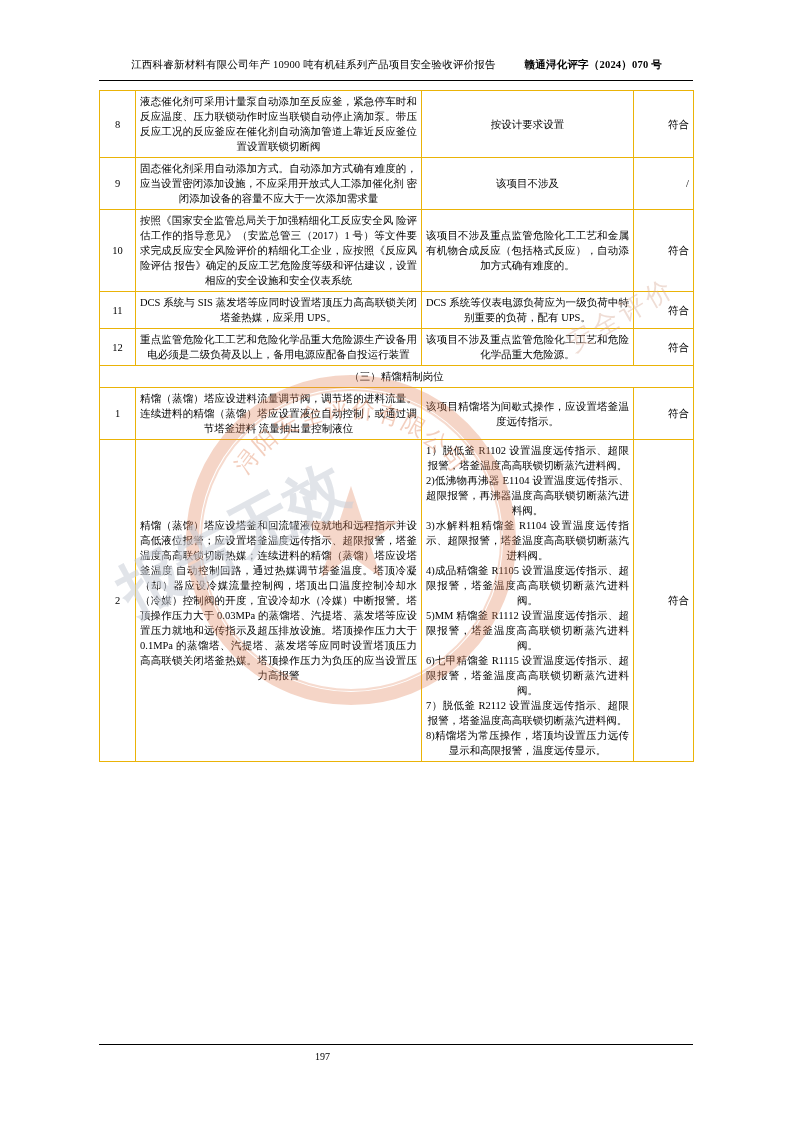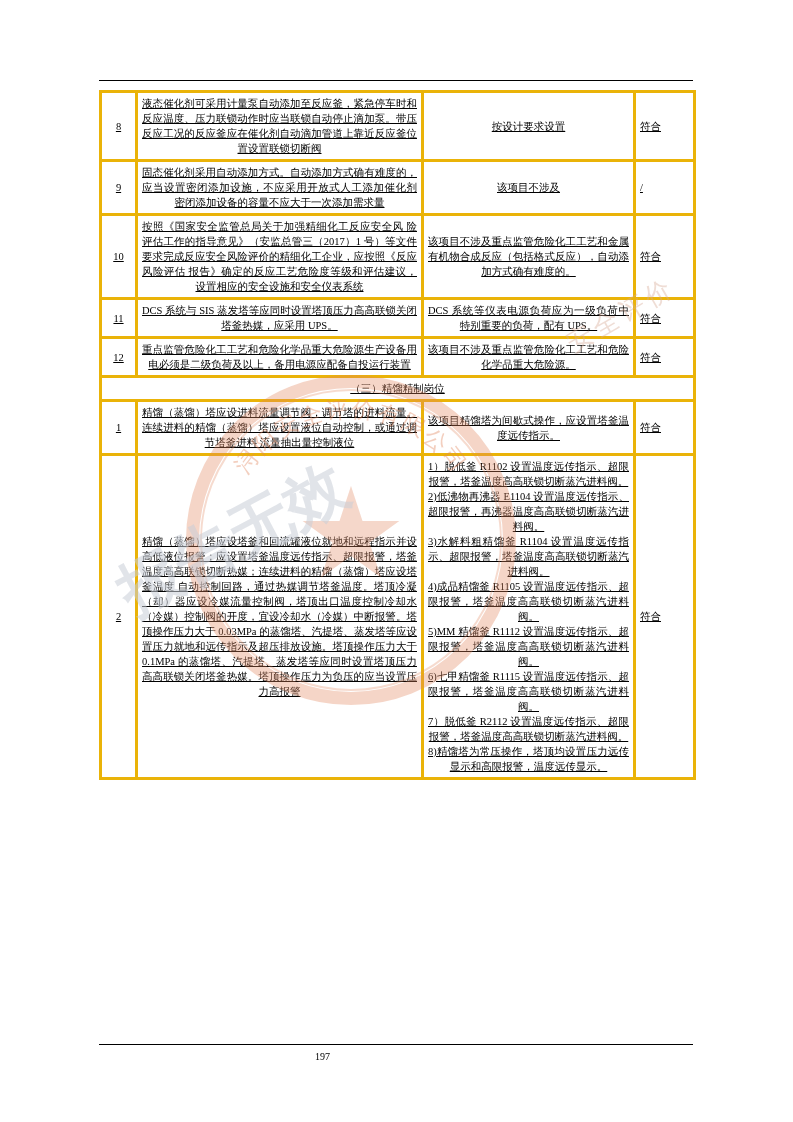--- a/index.html
+++ b/index.html
@@ -53,27 +53,26 @@
     top: 90px;
     left: 99px;
     width: 594px;
   }
   table.main {
     border-collapse: collapse;
     width: 594px;
     table-layout: fixed;
   }
   table.main td {
-    border: 3px solid #eab308;
+    border: 1px solid #eab308;
     vertical-align: middle;
     padding: 3px 4px;
     font-size: 10.5px;
     line-height: 15px;
     color: #000;
-    text-decoration: underline;
   }
   col.c1 { width: 36px; }
   col.c2 { width: 286px; }
   col.c3 { width: 212px; }
   col.c4 { width: 60px; }
 
   .num {
     text-align: center;
     font-size: 11px;
   }
@@ -87,21 +86,21 @@
     text-align: center;
     font-size: 10.5px;
     line-height: 15px;
     margin-top: 26px;
   }
   .mid.just {
     text-align: justify;
     text-align-last: center;
   }
   .res {
-    text-align: left;
+    text-align: right;
     font-size: 10.5px;
   }
   .sect {
     text-align: center;
     font-size: 10.5px;
     padding: 6px 4px;
   }
   .tight { line-height: 14.5px; }
 
   
@@ -198,20 +197,24 @@
     transform: rotate(-30deg);
     transform-origin: left top;
     white-space: nowrap;
   }
 </style>
 </head>
 <body>
 
 <div class="page">
 
+  <div class="header">
+    <span class="h-left">江西科睿新材料有限公司年产 10900 吨有机硅系列产品项目安全验收评价报告</span>
+    <span class="h-right">赣通浔化评字（2024）070 号</span>
+  </div>
   <div class="header-rule"></div>
 
   <div class="tbl-wrap">
     <table class="main">
       <colgroup>
         <col class="c1">
           <col class="c2">
           <col class="c3">
           <col class="c4">
       </colgroup>

